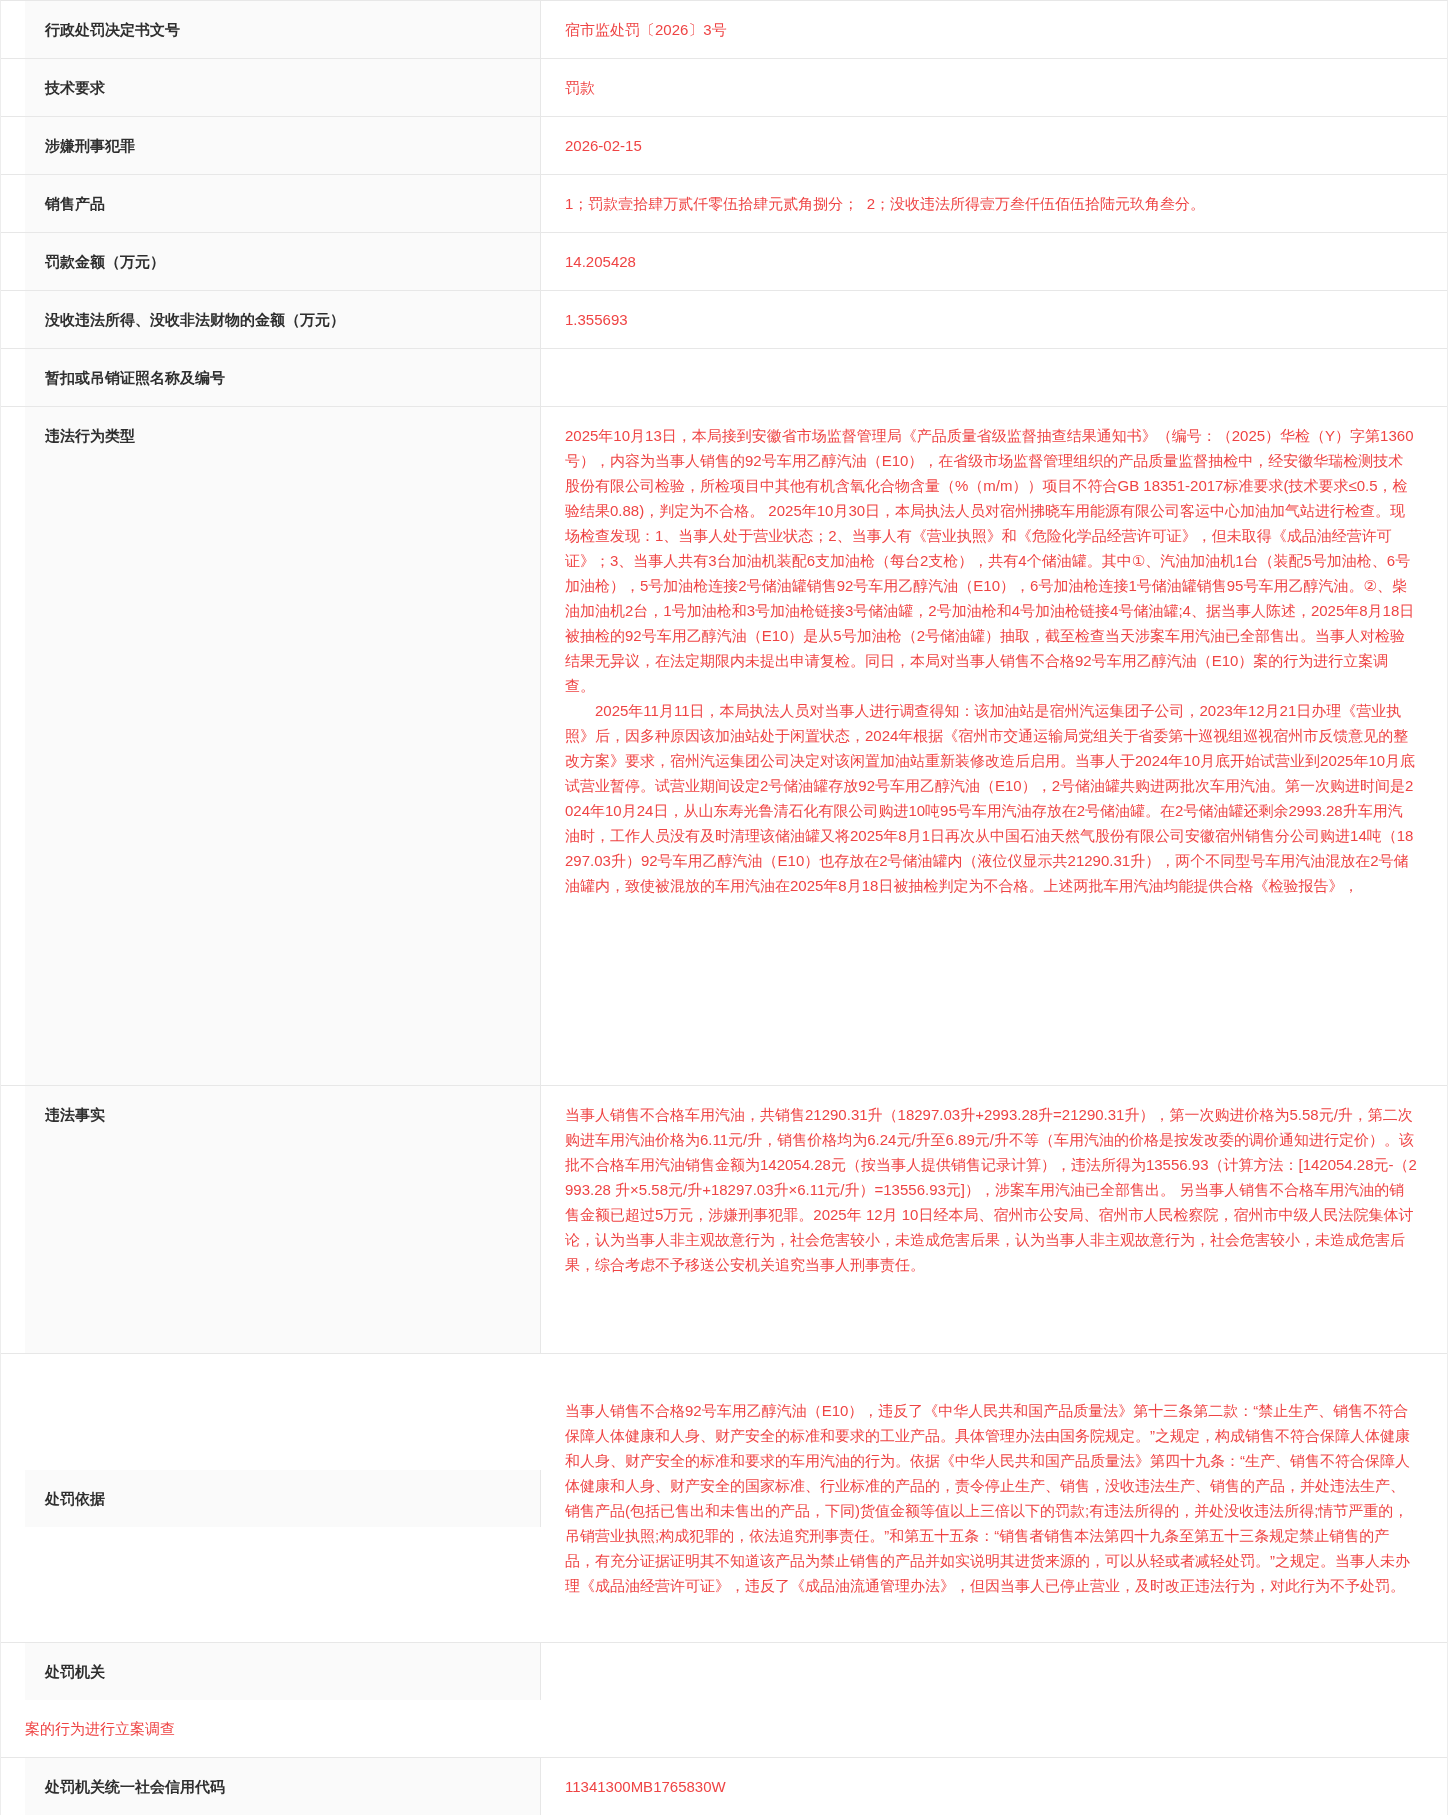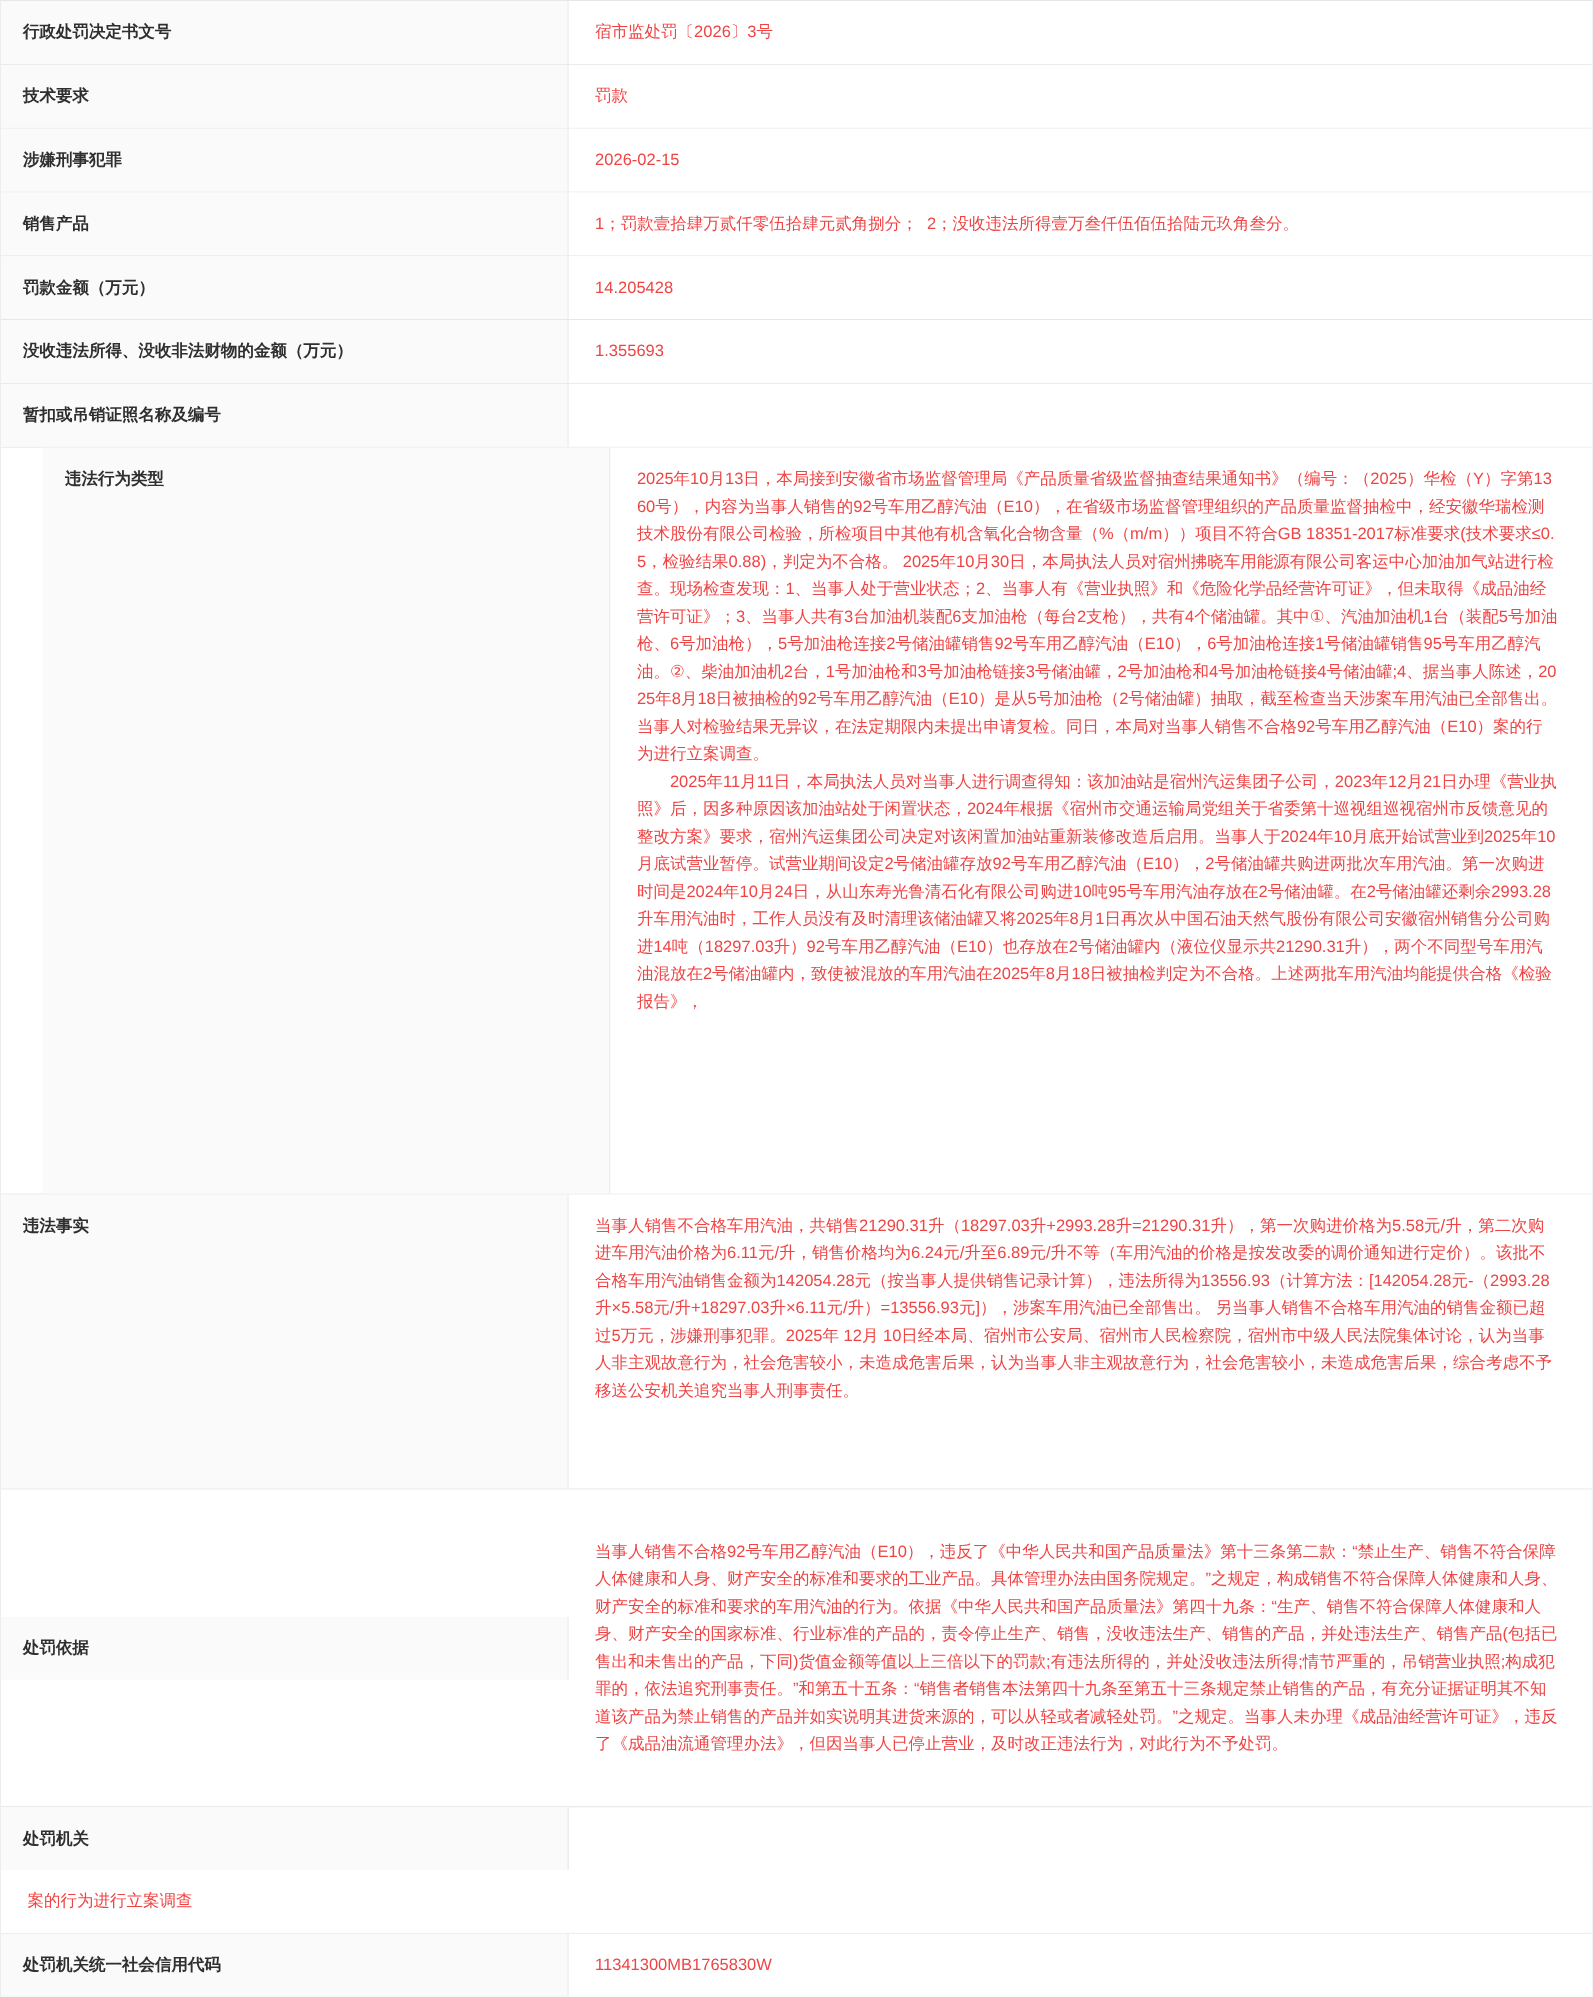--- a/index.html
+++ b/index.html
@@ -31,35 +31,36 @@
     width: 516px;
     box-sizing: border-box;
     background: #fafafa;
     border-right: 1px solid #e7e7e7;
     padding: 16px 24px 16px 20px;
     font-size: 15px;
     font-weight: 700;
     line-height: 25px;
     color: #2f2f2f;
     flex-shrink: 0;
+    margin-left: 24px;
   }
   .cell-value {
     flex: 1;
     box-sizing: border-box;
     background: #ffffff;
     padding: 16px 30px 16px 24px;
     font-size: 15px;
     font-weight: 400;
     line-height: 25px;
     color: #ef4444;
     white-space: pre-wrap;
     word-break: break-all;
   }
   .row:nth-child(-n+7)  { min-height: 57px; }
-  .row:nth-child(8)     { min-height: 678px; padding-left: 38px; }
+  .row:nth-child(8)     { min-height: 678px; }
   .row:nth-child(9)     { min-height: 267px; }
   .row:nth-child(10)    { min-height: 288px; align-items: center; }
   .row:nth-child(11)    { min-height: 60px; flex-direction: column; }
   .row:nth-child(12)    { min-height: 55px; }
   .bottom-gap {
     height: 20px;
     background: #ffffff;
   }
   .bottom-divider {
     height: 0;

